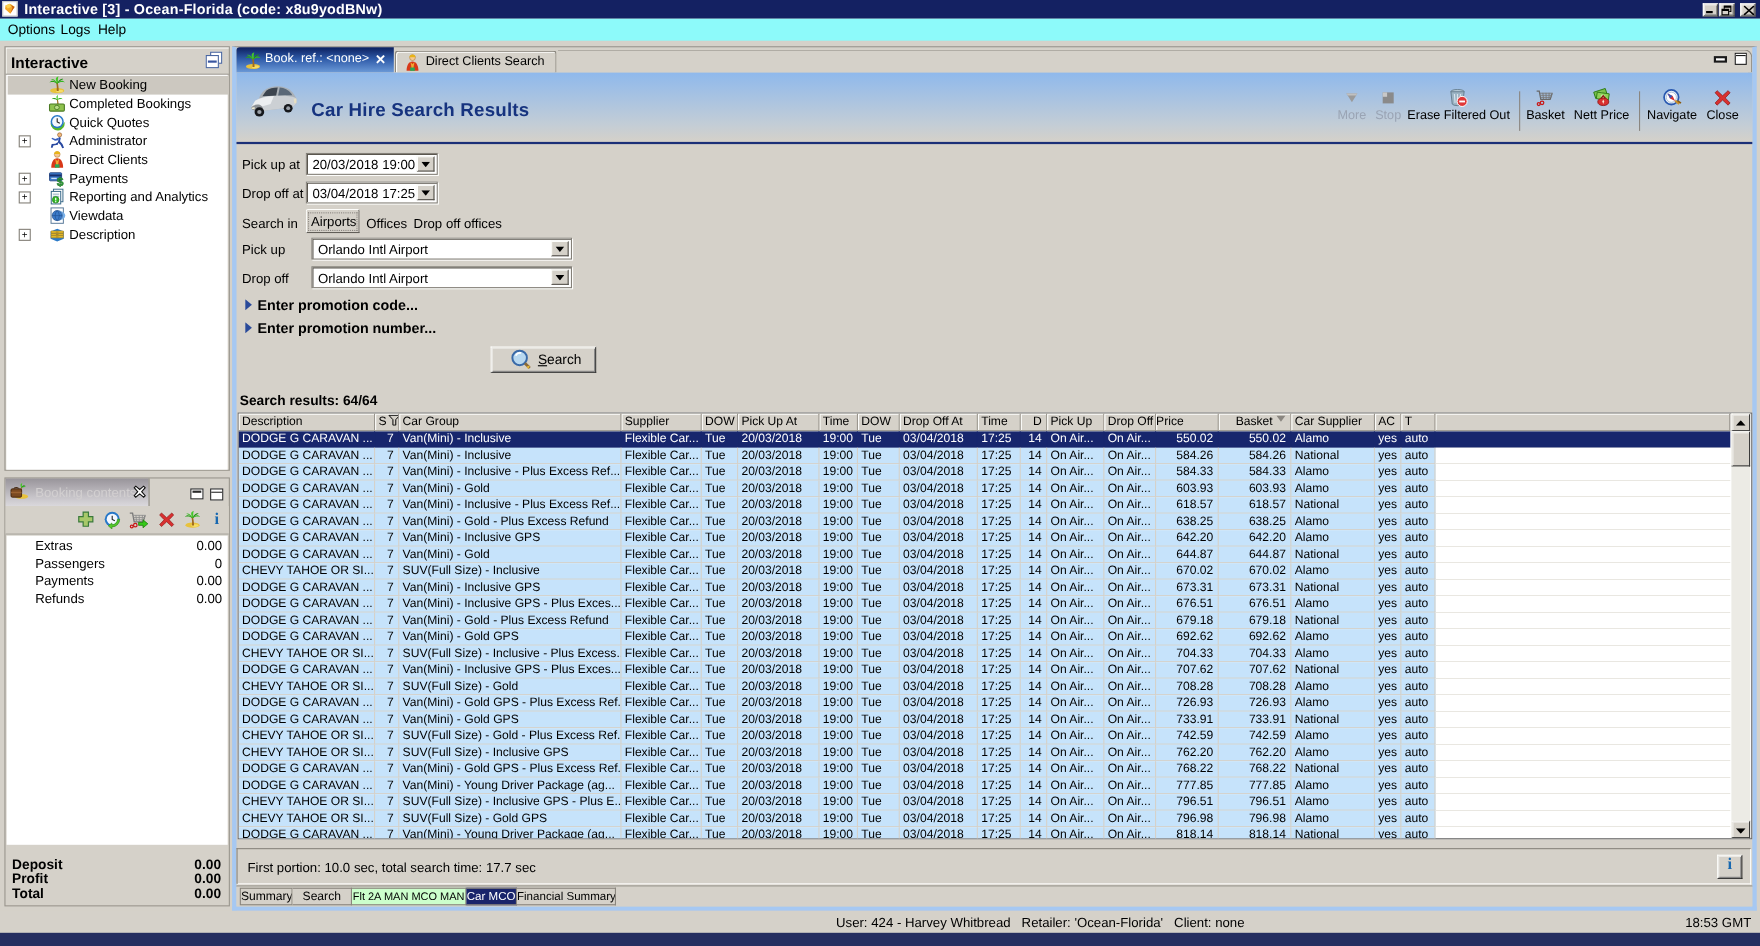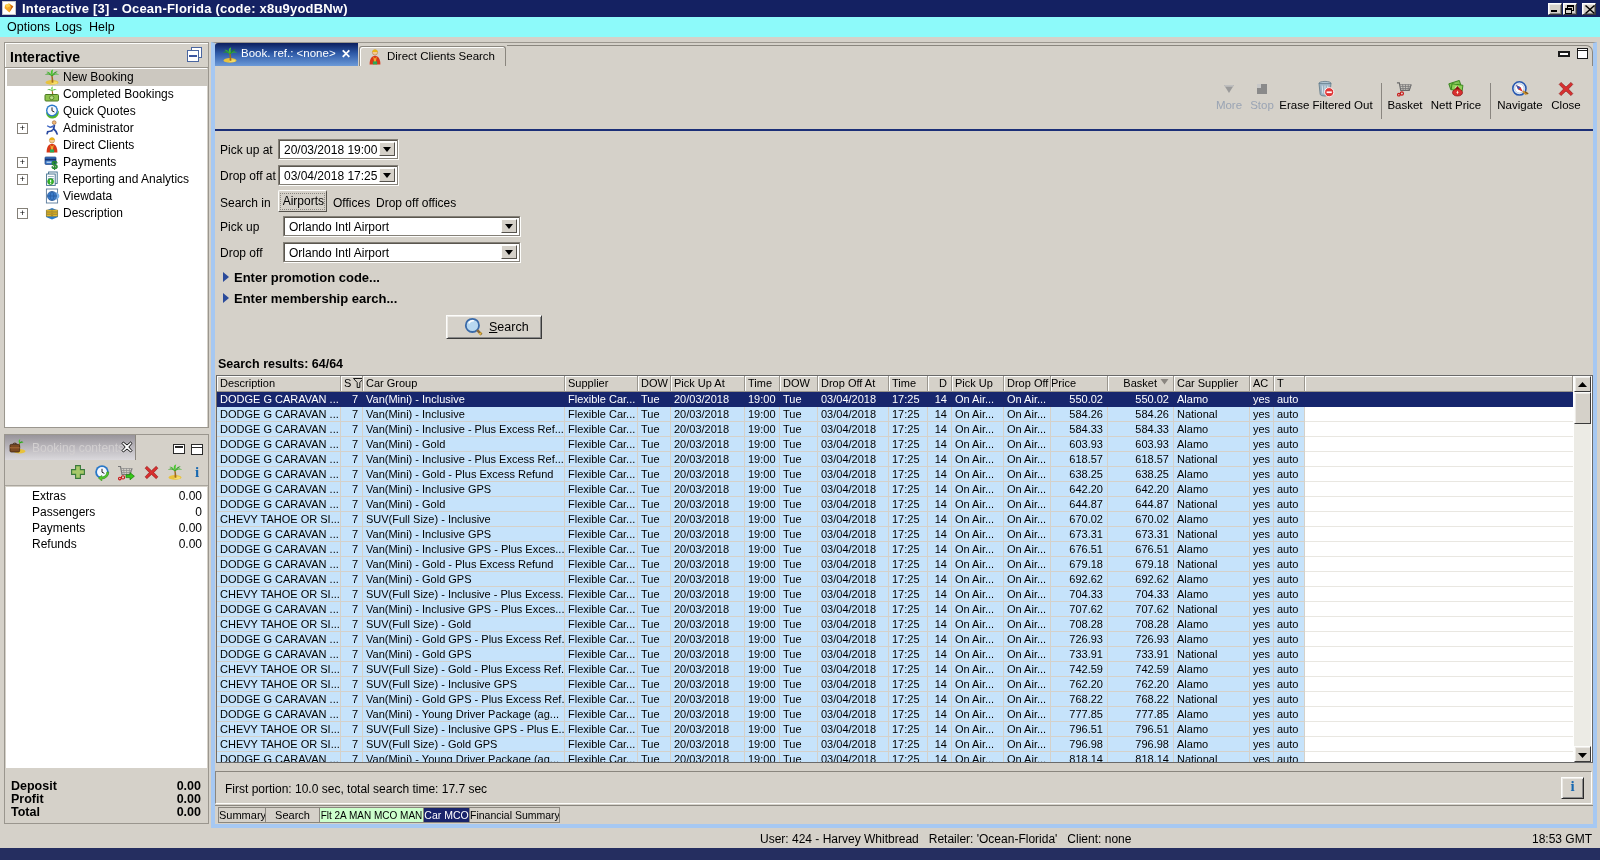--- a/index.html
+++ b/index.html
@@ -235,20 +235,37 @@
 <rect x="5.9" y="12.4" width="4.2" height="3" fill="#28a858"></rect>
 </svg>
     <div class="abs" style="left:27px;top:3px;font:11.5px 'Liberation Sans';white-space:nowrap">Direct Clients Search</div>
   </div>
 
   <div class="abs" style="left:1343px;top:8px;width:12px;height:6px;border:2px solid #1a1a1a;background:#fff"></div>
   <div class="abs" style="left:1362px;top:5px;width:11px;height:11px;border:1px solid #1a1a1a;background:#fff">
       <div style="height:2px;border-bottom:1px solid #1a1a1a;background:#fff"></div>
     </div>
 
+  <div class="abs" style="left:0;top:23px;width:1378px;height:63px;background:linear-gradient(#8fb9ec,#c3cdd6 75%,#d5d1c9)">
+    <svg width="48" height="42" viewBox="0 0 48 42" style="position:absolute;left:11px;top:7px">
+<path d="M10 15 C13 8.5 19 5.5 26 5.5 C33 5.5 38 8 41 12.5 L43.5 16.5 L43.5 21 L40 24.5 L12 28 L8 24 Z" fill="#aab0b6"></path>
+<path d="M12.5 14.5 L16 9.5 C18.5 7.5 22.5 6.5 26.5 6.5 L25 14 C20.5 14 16 14.2 12.5 14.5 Z" fill="#3c444e"></path>
+<path d="M26.8 14 L28.3 6.6 C32.5 6.8 36.2 8.8 38.8 12 L39.8 13.6 C35.6 13.6 31 13.7 26.8 14 Z" fill="#5a6877"></path>
+<path d="M2.5 24.5 L6 18.5 C9.5 15.8 16 14.2 25 14 C33 13.8 39 14.2 42.5 15.8 L43.5 16.5 L43.5 21 L40 24.5 L12 28 L8 28.5 L3 26.5 Z" fill="#ccd0d4"></path>
+<path d="M2.5 24.5 L6 18.5 C10 16 16 14.6 23 14.2 L20 21.5 L6.5 25.5 Z" fill="#eceef0"></path>
+<path d="M2.5 24.5 L3 26.5 L8 28.5 L13.5 27.8 C13.2 23.8 11 21.6 7.8 22 C5.2 22.3 3.6 23.2 2.5 24.5 Z" fill="#8e9296"></path>
+<ellipse cx="9.8" cy="28.8" rx="4.4" ry="4.2" fill="#16181c"></ellipse>
+<ellipse cx="9.8" cy="28.8" rx="2" ry="1.9" fill="#9ba1a9"></ellipse>
+<ellipse cx="36" cy="25.4" rx="4" ry="3.8" fill="#16181c"></ellipse>
+<ellipse cx="36" cy="25.4" rx="1.8" ry="1.7" fill="#9ba1a9"></ellipse>
+<path d="M41 16.8 L43.5 16.8 L43.5 20.4 L41.5 20.8 Z" fill="#e6dfc2"></path>
+<path d="M2.8 24.9 L5.4 24.2 L5.6 26.4 L3.2 26.2 Z" fill="#f2ecd2"></path>
+</svg>
+    <div class="abs" style="left:68px;top:24px;font:bold 17px 'Liberation Sans';color:#16337f;letter-spacing:.2px">Car Hire Search Results</div>
+  </div>
   <div class="abs" style="left:0;top:86px;width:1378px;height:2px;background:#1b2f77"></div>
 
   <div style="position:absolute;left:984px;top:37px;width:60px;height:34px;text-align:center">
 <div style="position:relative;width:18px;height:18px;margin:0 auto">
         <svg width="14" height="12" viewBox="0 0 14 12" style="position:absolute;left:2px;top:3px">
 <path d="M2 2 L12 2 L7 10 Z" fill="#9a9a9a"></path>
           <path d="M2 2 L12 2 L10.8 3.8 L3.2 3.8 Z" fill="#c0c0c0"></path>
 </svg>
       </div>
 <div style="font:11.5px 'Liberation Sans';color:#9aa4b4;margin-top:1px;white-space:nowrap">More</div>
@@ -369,21 +386,21 @@
         </svg>
       </div>
 </div>
   <svg width="8" height="10" style="position:absolute;left:7px;top:229px">
       <path d="M1 0 L7 5 L1 10 Z" fill="#2a4a9a"></path>
     </svg>
   <div class="abs" style="left:19px;top:227px;font:bold 13px 'Liberation Sans'">Enter promotion code...</div>
   <svg width="8" height="10" style="position:absolute;left:7px;top:250px">
       <path d="M1 0 L7 5 L1 10 Z" fill="#2a4a9a"></path>
     </svg>
-  <div class="abs" style="left:19px;top:248px;font:bold 13px 'Liberation Sans'">Enter membership earch...</div>
+  <div class="abs" style="left:19px;top:248px;font:bold 13px 'Liberation Sans'">Enter promotion number...</div>
 
   <div class="abs" style="left:231px;top:272px;width:96px;height:24px;background:#d5d1c9;border:1px solid;border-color:#fdfdfb #3a3a3a #3a3a3a #fdfdfb;box-shadow:inset 1px 1px 0 #eceae6, inset -1px -1px 0 #8a8a8a">
     <svg width="20" height="20" viewBox="0 0 20 20" style="position:absolute;left:17px;top:1px">
 <circle cx="8.4" cy="8.4" r="6.6" fill="#b8d8f0" stroke="#3a6aa8" stroke-width="1.8"></circle>
 <path d="M4.8 6.4 a4.6 4.6 0 0 1 5 -2.6" stroke="#fff" stroke-width="1.6" fill="none"></path>
 <path d="M13.2 13.2 L17.6 17.6" stroke="#8a6a3a" stroke-width="2.6"></path>
 <path d="M14.5 16.5 L18 15 L16.2 18.4 Z" fill="#e8b838"></path>
 </svg>
     <div class="abs" style="left:42px;top:4px;font:12.5px 'Liberation Sans'"><span style="text-decoration:underline">S</span>earch</div>
   </div>

